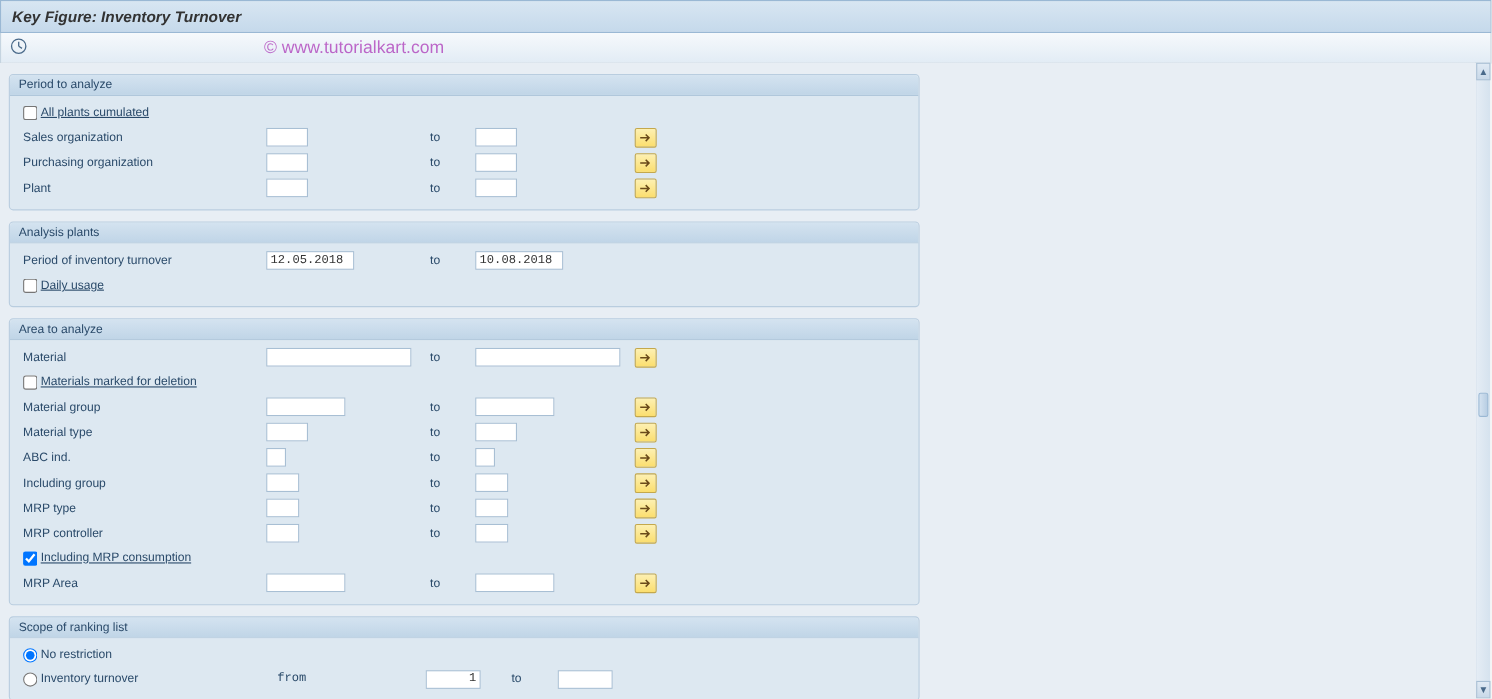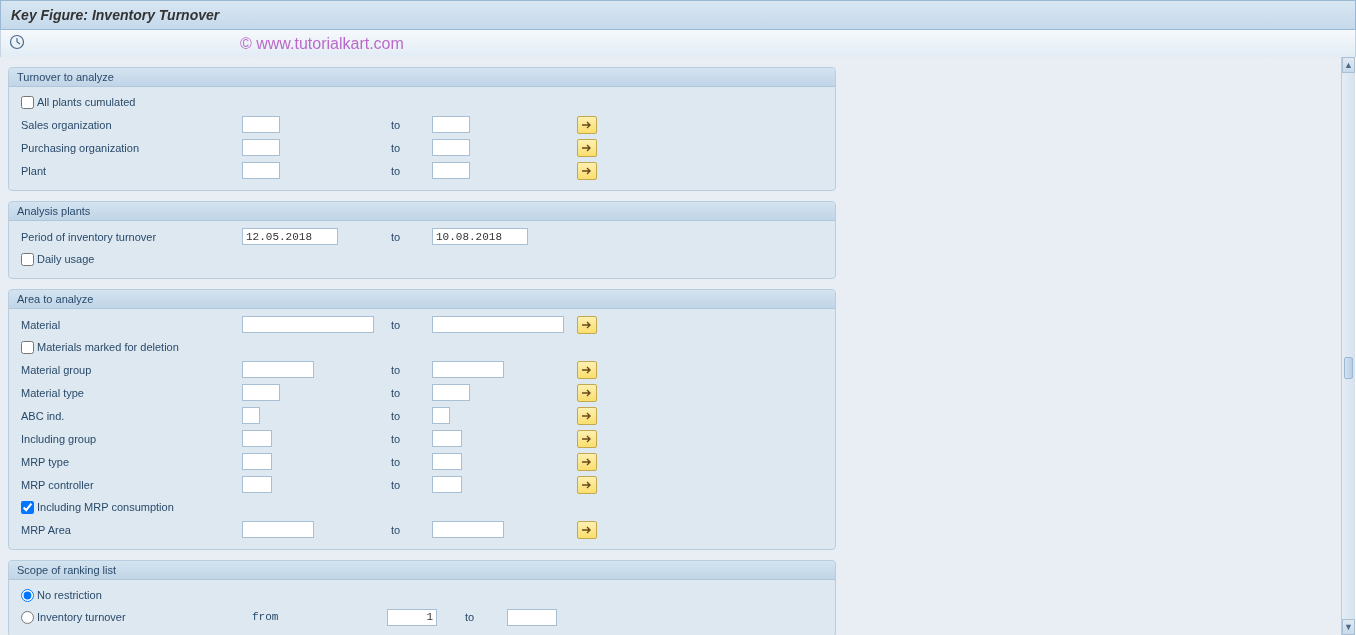--- a/index.html
+++ b/index.html
@@ -96,20 +96,21 @@
       display: flex;
       align-items: center;
     }
     .checkbox-row input[type="checkbox"] {
       margin-right: 3px;
       vertical-align: middle;
     }
     .checkbox-row label {
       color: #2a4a6a;
       font-size: 11px;
+      text-decoration: underline;
     }
     .field-from {
       display: inline-block;
       width: 145px;
     }
     .to-label {
       display: inline-block;
       width: 45px;
       color: #2a4a6a;
       padding-left: 4px;
@@ -130,21 +131,21 @@
       padding: 1px 3px;
       font-family: "Courier New", monospace;
       font-size: 11px;
       color: #333;
     }
     .w-tiny { width: 18px; }
     .w-xs  { width: 30px; }
     .w-sm  { width: 38px; }
     .w-md  { width: 72px; }
     .w-lg  { width: 132px; }
-    .w-date { width: 96px; }
+    .w-date { width: 80px; }
     .multi-btn {
       display: inline-flex;
       width: 20px;
       height: 18px;
       border: 1px solid #c4a84c;
       background: linear-gradient(#fdf0b2, #fbde6e);
       border-radius: 2px;
       align-items: center;
       justify-content: center;
       cursor: pointer;
@@ -231,21 +232,21 @@
       <line x1="8" y1="8" x2="11" y2="10" stroke="#4a6a8a" stroke-width="1.2"></line>
     </svg>
   </span>
 </div>
 
 <div class="watermark">© www.tutorialkart.com</div>
 
 <div class="scroll-container">
 
   <div class="group-box">
-    <div class="group-header">Turnover to analyze</div>
+    <div class="group-header">Period to analyze</div>
     <div class="group-body">
       <div class="checkbox-row">
         <input type="checkbox" style="">
         <label>All plants cumulated</label>
       </div>
       <div class="form-row">
         <span class="form-label">Sales organization</span>
         <span class="field-from"><input type="text" class="sap-input w-sm" value="" style=""></span>
         <span class="to-label">to</span>
         <span class="field-to"><input type="text" class="sap-input w-sm" value="" style=""></span>

